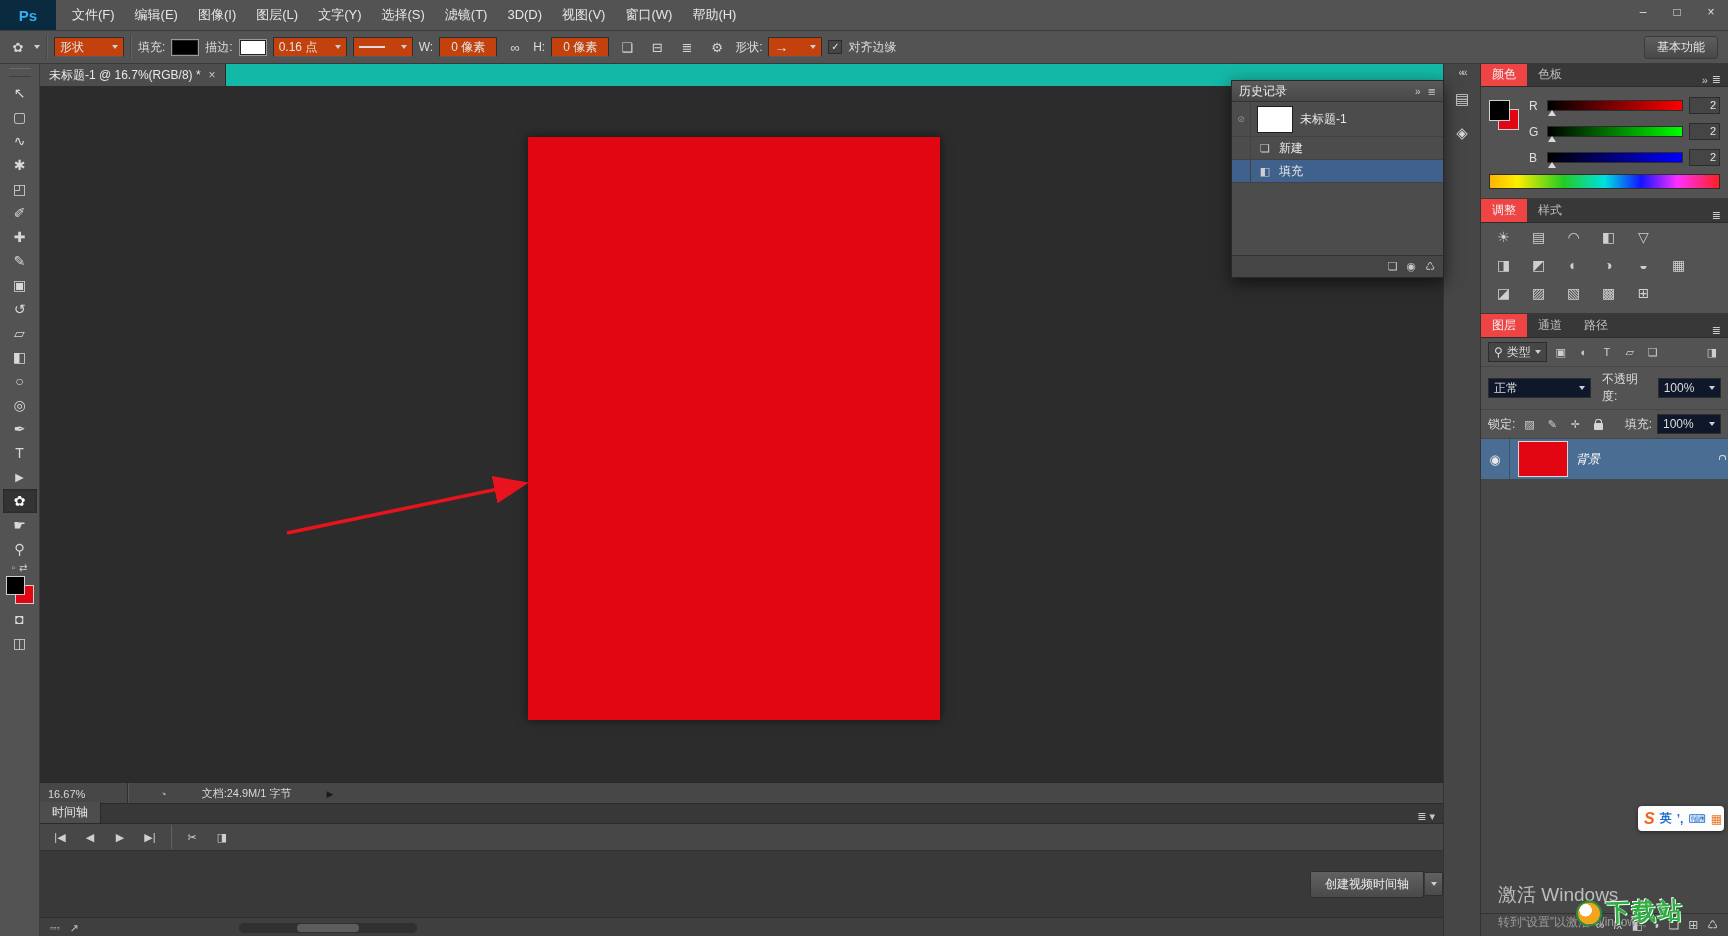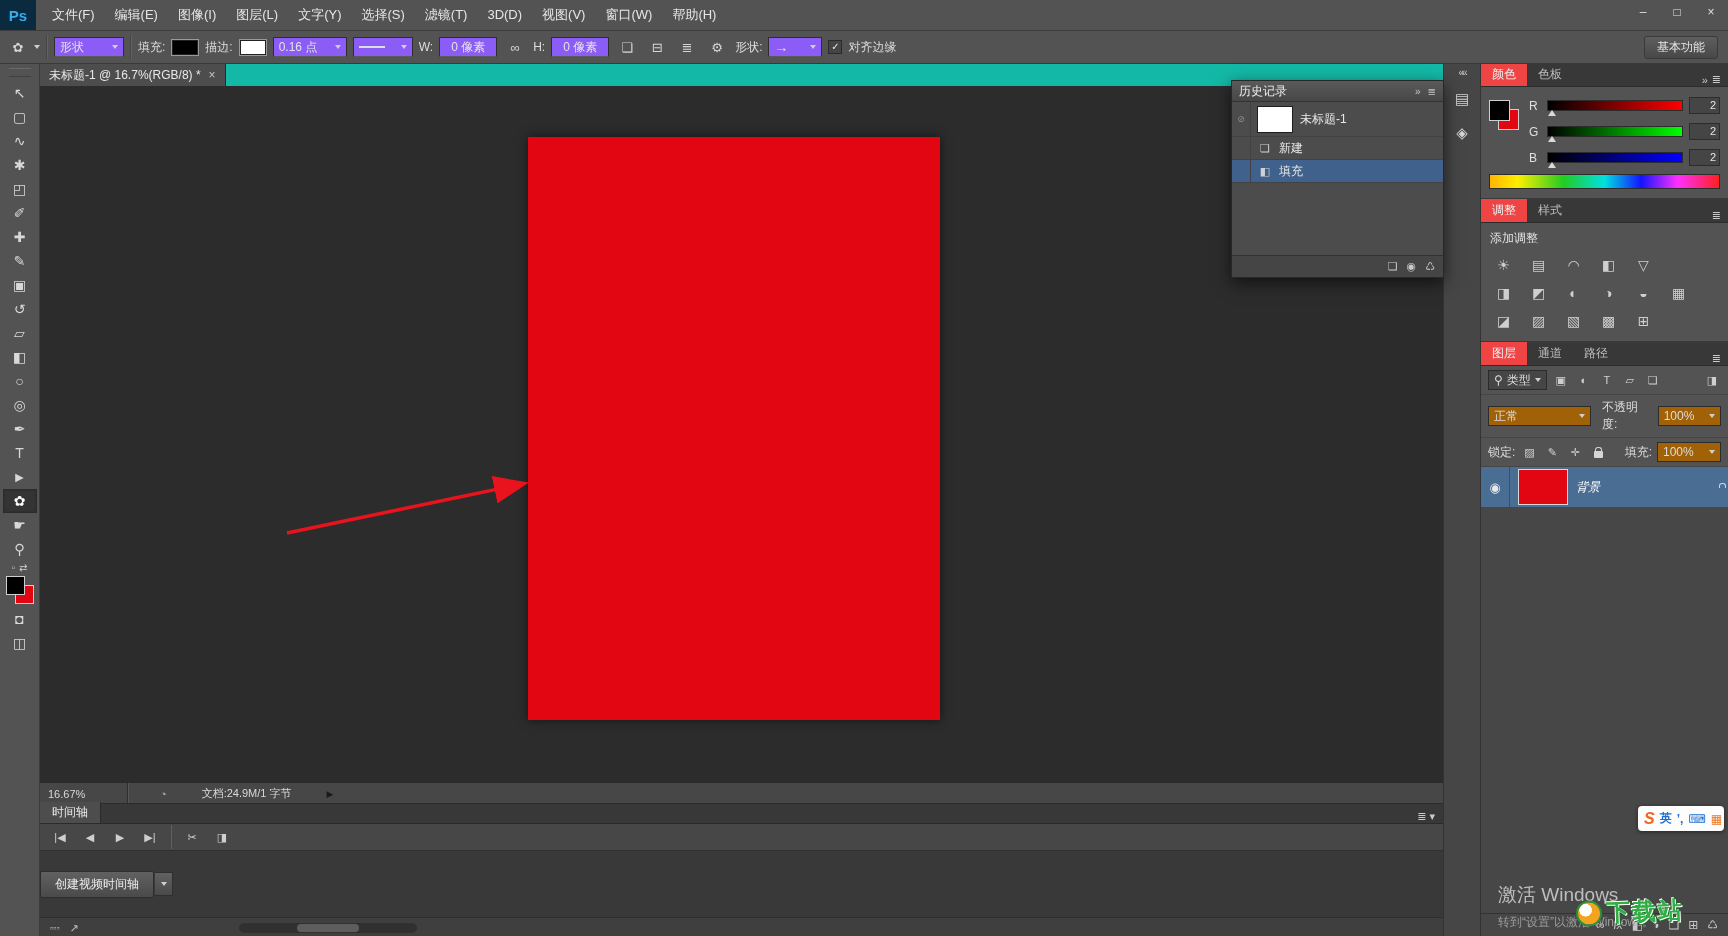--- a/index.html
+++ b/index.html
@@ -4,28 +4,28 @@
 <style>
   html,body{margin:0;padding:0;}
   body{
     width:1728px;height:936px;position:relative;overflow:hidden;
     background:#535353;color:#dcdcdc;
     font-family:"Liberation Sans","DejaVu Sans",sans-serif;
     font-size:12px;-webkit-font-smoothing:antialiased;
   }
   
   #menubar{position:absolute;left:0;top:0;width:1728px;height:30px;background:#535353;border-bottom:1px solid #3c3c3c;display:flex;align-items:center;z-index:20;}
-  .ps-logo{width:36px;height:30px;background:#0a2a3f;color:#35aef0;font-weight:bold;font-size:15px;display:flex;align-items:center;justify-content:center;margin-right:6px;}
+  .ps-logo{width:56px;height:30px;background:#0a2a3f;color:#35aef0;font-weight:bold;font-size:15px;display:flex;align-items:center;justify-content:center;margin-right:6px;}
   .mi{padding:0 10px;font-size:13px;color:#e6e6e6;line-height:30px;cursor:default;}
   .win-controls{margin-left:auto;display:flex;}
   .win-btn{width:34px;height:22px;margin-top:-6px;display:flex;align-items:center;justify-content:center;color:#e0e0e0;font-size:12px;}
   
   #optionsbar{position:absolute;left:0;top:31px;width:1728px;height:33px;background:#535353;border-bottom:1px solid #393939;display:flex;align-items:center;gap:6px;padding-left:6px;box-sizing:border-box;z-index:20;}
   .tsep{width:1px;height:24px;background:#454545;border-right:1px solid #616161;}
-  .fld{background:#8b5cf6;border:1px solid #2e2e2e;border-bottom-color:#5a5a5a;display:flex;align-items:center;justify-content:center;height:18px;padding:0 5px;color:#e3e3e3;}
+  .fld{background:#c2410c;border:1px solid #2e2e2e;border-bottom-color:#5a5a5a;display:flex;align-items:center;justify-content:center;height:18px;padding:0 5px;color:#e3e3e3;}
   .dd{display:flex;align-items:center;gap:4px;}
   .tri{width:0;height:0;border-left:3.5px solid transparent;border-right:3.5px solid transparent;border-top:4px solid #cfcfcf;}
   .icon-btn{width:24px;height:20px;display:flex;align-items:center;justify-content:center;color:#d5d5d5;font-size:13px;}
   .swatch{width:26px;height:15px;border:1px solid #9a9a9a;box-shadow:inset 0 0 0 1px #222;}
   .opt-label{color:#dedede;}
   .checkbox{width:12px;height:12px;background:#454545;border:1px solid #2b2b2b;color:#e8e8e8;font-size:10px;line-height:11px;text-align:center;}
   .workspace-btn{margin-left:auto;margin-right:10px;padding:2px 12px;border:1px solid #3a3a3a;border-radius:3px;background:linear-gradient(#5e5e5e,#484848);color:#e5e5e5;}
   .line-ico{width:26px;height:2px;background:#dcdcdc;}
   
   #toolbar{position:absolute;left:0;top:64px;width:40px;bottom:0;background:#535353;border-right:1px solid #3c3c3c;display:flex;flex-direction:column;align-items:center;padding-top:4px;box-sizing:border-box;z-index:15;}
@@ -47,21 +47,21 @@
   #statusbar{position:absolute;left:0;top:718px;width:1403px;height:21px;background:#474747;border-top:1px solid #2b2b2b;display:flex;align-items:center;font-size:11px;color:#d8d8d8;gap:25px;}
   .sb-zoom{padding:0 8px;min-width:46px;}
   .sb-sep{width:1px;height:21px;background:#2f2f2f;border-right:1px solid #575757;}
   
   #timeline{position:absolute;left:0;top:739px;width:1403px;height:133px;background:#3f3f3f;border-top:1px solid #2b2b2b;}
   .tl-tabs{height:19px;background:#383838;border-bottom:1px solid #2b2b2b;display:flex;align-items:flex-end;}
   .panel-tab{background:#4d4d4d;padding:2px 12px;font-size:12px;color:#e8e8e8;border-right:1px solid #2a2a2a;}
   .tl-menu{margin-left:auto;display:flex;align-items:center;gap:3px;padding-right:8px;color:#c9c9c9;font-size:11px;}
   .tl-controls{height:26px;background:#474747;border-bottom:1px solid #303030;display:flex;align-items:center;padding-left:6px;gap:2px;}
   .tl-btn{min-width:22px;height:20px;display:flex;align-items:center;justify-content:center;color:#cfcfcf;font-size:11px;padding:0 3px;}
-  .tl-track{height:66px;background:#393939;display:flex;align-items:center;justify-content:flex-start;gap:1px;}
+  .tl-track{height:66px;background:#393939;display:flex;align-items:center;justify-content:flex-end;gap:1px;}
   .create-btn{background:linear-gradient(#616161,#4a4a4a);border:1px solid #2e2e2e;border-radius:2px;padding:4px 14px;font-size:12px;color:#ececec;}
   .create-dd{background:linear-gradient(#616161,#4a4a4a);border:1px solid #2e2e2e;border-left:none;border-radius:0 2px 2px 0;height:24px;width:18px;display:flex;align-items:center;justify-content:center;box-sizing:border-box;}
   .tl-footer{height:20px;background:#3f3f3f;border-top:1px solid #2e2e2e;display:flex;align-items:center;gap:10px;padding-left:10px;color:#bdbdbd;font-size:9px;}
   .hscroll{width:178px;height:10px;background:#303030;border-radius:5px;margin-left:150px;position:relative;}
   .hscroll .thumb{position:absolute;left:58px;top:1px;width:62px;height:8px;background:#5d5d5d;border-radius:4px;}
   
   #rightstrip{position:absolute;left:1443px;top:64px;width:38px;bottom:0;background:#464646;border-left:1px solid #333;border-right:1px solid #333;display:flex;flex-direction:column;align-items:center;padding-top:3px;box-sizing:border-box;z-index:15;}
   .strip-chev{color:#c9c9c9;font-size:10px;letter-spacing:-2px;margin-bottom:8px;}
   .strip-ico{width:28px;height:26px;display:flex;align-items:center;justify-content:center;color:#d5d5d5;font-size:15px;margin-bottom:8px;}
   
@@ -85,21 +85,21 @@
   .spectrum{height:13px;margin:2px 8px 9px 8px;border:1px solid #2c2c2c;background:linear-gradient(to right,#ffb400,#ffee00 12%,#22cc22 32%,#00e0e0 50%,#1414ff 66%,#ff30ff 82%,#ff2020 100%);}
   
   #adjpanel .hd{padding:7px 9px 4px 9px;color:#e2e2e2;font-size:12px;}
   .adj-row{display:flex;padding:2px 7px;gap:4px;}
   .adj{width:31px;height:24px;display:flex;align-items:center;justify-content:center;color:#cfcfcf;font-size:14px;}
   
   #layerspanel{flex:1;display:flex;flex-direction:column;}
   .lp-row{display:flex;align-items:center;gap:5px;padding:4px 7px;border-bottom:1px solid #464646;}
   .kind-box{display:flex;align-items:center;gap:4px;background:#464646;border:1px solid #2c2c2c;height:18px;padding:0 5px;}
   .sm-ico{width:18px;height:18px;display:flex;align-items:center;justify-content:center;color:#cfcfcf;font-size:11px;}
-  .sel-box{display:flex;align-items:center;justify-content:space-between;background:#a16207;border:1px solid #2c2c2c;height:18px;padding:0 5px;}
+  .sel-box{display:flex;align-items:center;justify-content:space-between;background:#0f172a;border:1px solid #2c2c2c;height:18px;padding:0 5px;}
   .layer-list{flex:1;background:#474747;position:relative;}
   .layer-row{height:40px;background:#4a6d94;display:flex;align-items:center;} 
   .layers-footer{height:22px;background:#474747;border-top:1px solid #333;display:flex;align-items:center;justify-content:flex-end;gap:9px;padding-right:10px;color:#c9c9c9;font-size:12px;}
   .lock-ico{position:relative;width:9px;height:7px;background:#d5d5d5;border-radius:1px;margin-top:4px;}
   .lock-ico::before{content:"";position:absolute;left:1px;top:-4px;width:5px;height:4px;border:1.5px solid #d5d5d5;border-bottom:none;border-radius:3px 3px 0 0;}
   .eyecell{width:28px;height:40px;display:flex;align-items:center;justify-content:center;border-right:1px solid rgba(0,0,0,.25);color:#e8e8e8;font-size:13px;}
   .layer-thumb{width:48px;height:34px;background:#e20613;border:1px solid #d8d8d8;margin:0 8px;}
   .layer-name{flex:1;font-size:12px;font-style:italic;color:#ffffff;}
   
   #historypanel{position:absolute;left:1231px;top:80px;width:211px;height:196px;background:#4c4c4c;border:1px solid #282828;box-shadow:0 5px 16px rgba(0,0,0,.6);z-index:50;display:flex;flex-direction:column;}
@@ -412,21 +412,20 @@
   </div>
 
   <div class="panel" id="adjpanel">
     <div class="panel-tabs">
       <div class="ptab active">调整</div>
       <div class="ptab">样式</div>
       <div class="pmenu">
           <span>≣</span>
         </div>
     </div>
-    <div class="hd">添加调整</div>
     <div class="adj-row">
       <span class="adj">☀</span>
       <span class="adj">▤</span>
       <span class="adj">◠</span>
       <span class="adj">◧</span>
       <span class="adj">▽</span>
     </div>
     <div class="adj-row">
       <span class="adj">◨</span>
       <span class="adj">◩</span>

